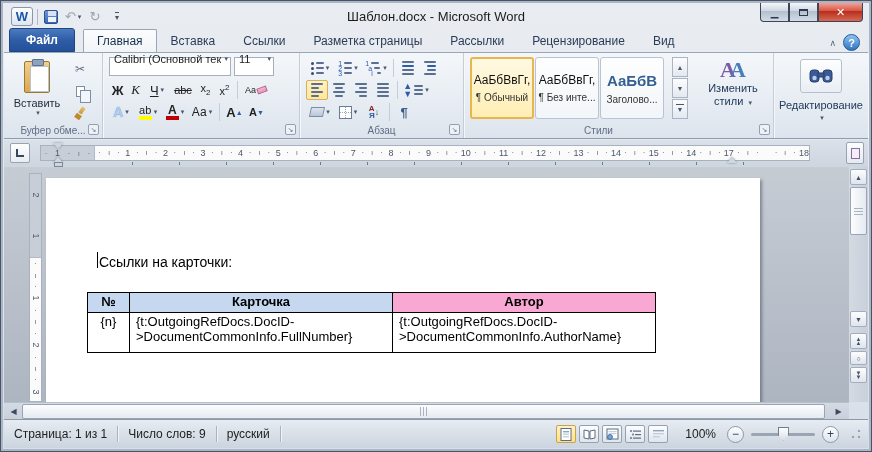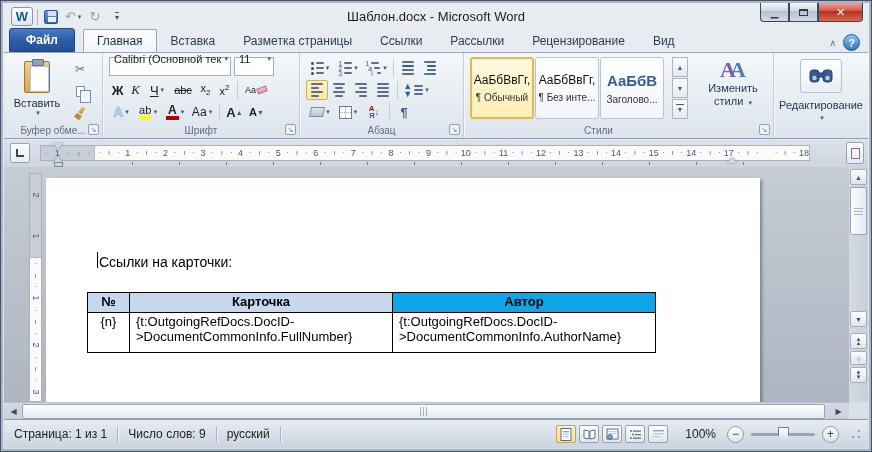--- a/index.html
+++ b/index.html
@@ -177,22 +177,22 @@
         </div>
       <div class="wbtn close">✕</div>
     </div>
   </div>
 
   <div class="tabrow">
     <div id="tabs-container" style="display:flex;align-items:flex-end">
         <div class="tab file">Файл</div>
         <div class="tab active">Главная</div>
         <div class="tab">Вставка</div>
+        <div class="tab">Ссылки</div>
         <div class="tab">Разметка страницы</div>
-        <div class="tab">Ссылки</div>
         <div class="tab">Рассылки</div>
         <div class="tab">Рецензирование</div>
         <div class="tab">Вид</div>
       </div>
     <div class="tabrow-right">
       <div class="chev">∧</div>
       <div class="helpbtn">?</div>
     </div>
   </div>
 
@@ -282,21 +282,20 @@
         <div class="vsep"></div>
         <div class="rbtn" style="width:23px">
             <span class="bold" style="font-size:13px">А</span>
             <span style="font-size:7px;color:#2d5da8">▲</span>
           </div>
         <div class="rbtn" style="width:21px">
             <span class="bold" style="font-size:11px">А</span>
             <span style="font-size:7px;color:#2d5da8">▼</span>
           </div>
       </div>
-      <div class="glabel">Шрифт</div>
       <div class="launcher">↘</div>
     </div>
 
     <div class="group" style="left:296px;width:164px">
       <div class="abs" style="left:6px;top:5px;display:flex;align-items:center">
         <div class="rbtn" style="width:28px">
           <span class="licon">
               <span class="bul">
                 <span class="dot"></span>
                 <span class="ln" style="width:8px"></span>
@@ -657,21 +656,21 @@
         </div>
     </div>
     <div class="page">
       <div class="caret"></div>
       <div class="ptext">Ссылки на карточки:</div>
       <table class="dtable">
         <thead>
             <tr id="t-head">
               <th class="c0" style="background: rgb(198, 216, 240);">№</th>
               <th class="c1" style="background: rgb(198, 216, 240);">Карточка</th>
-              <th class="c2" style="background: #0ea5e9;">Автор</th>
+              <th class="c2" style="background: #f9a8d4;">Автор</th>
             </tr>
           </thead>
         <tbody id="t-body">
             <tr>
               <td class="c0">{n}</td>
               <td class="c1">{t:OutgoingRefDocs.DocID-&gt;DocumentCommonInfo.FullNumber}</td>
               <td class="c2">{t:OutgoingRefDocs.DocID-&gt;DocumentCommonInfo.AuthorName}</td>
             </tr>
           </tbody>
       </table>

